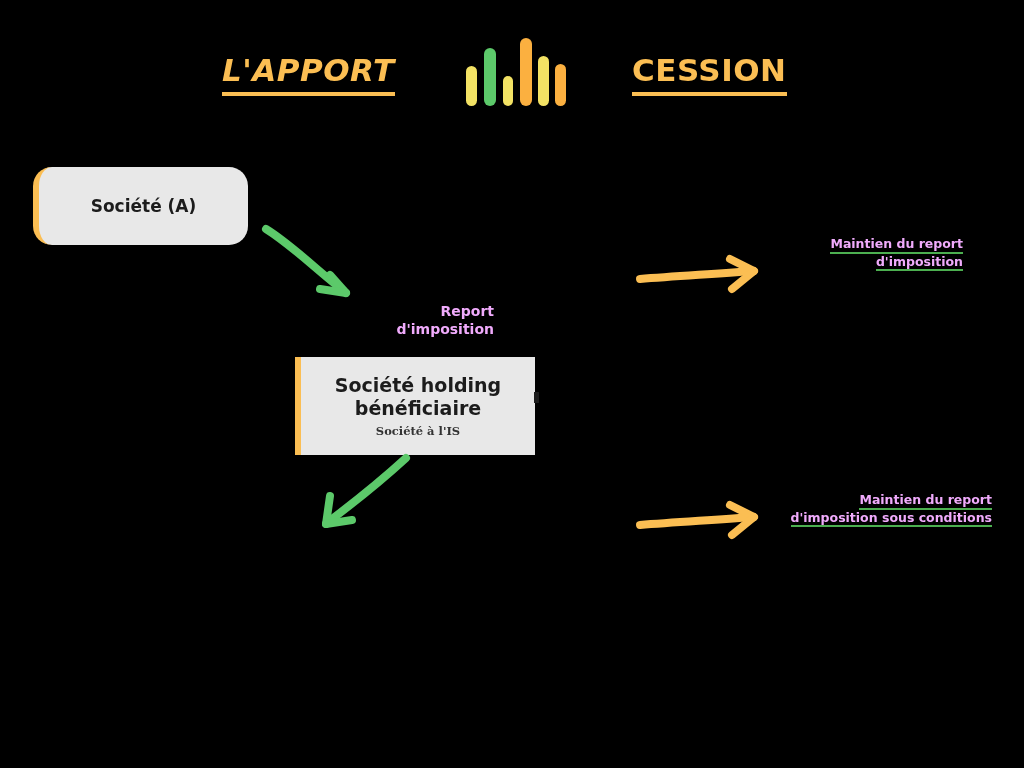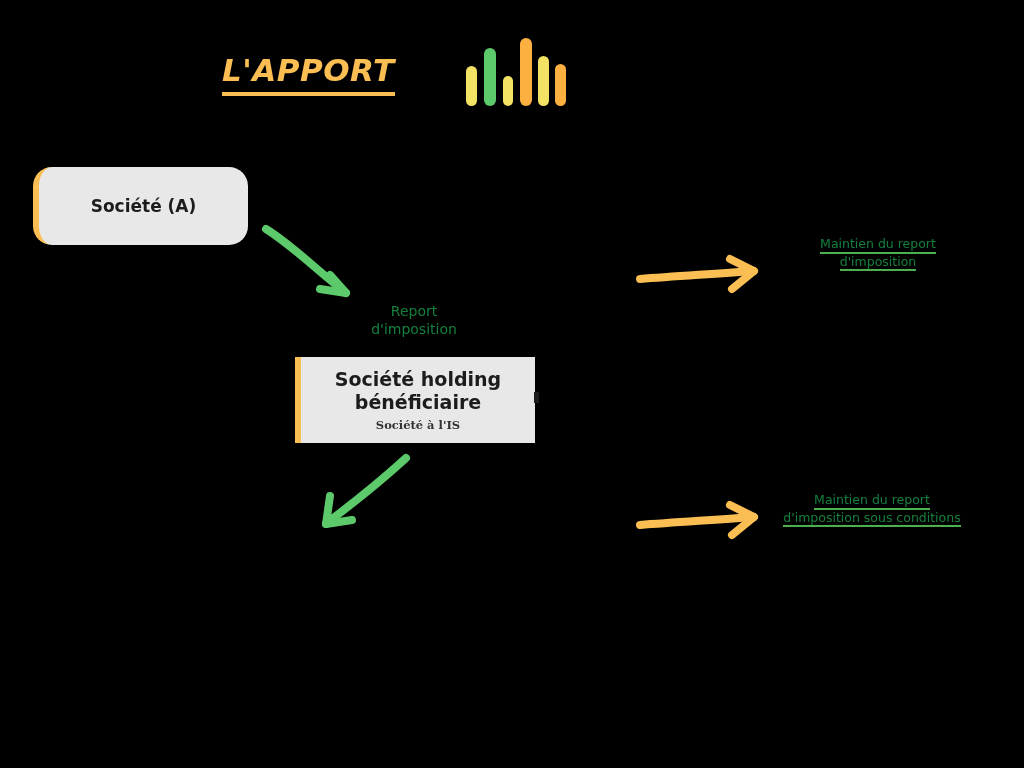--- a/index.html
+++ b/index.html
@@ -83,41 +83,41 @@
     width: 215px;
     height: 78px;
     border-radius: 19px;
   }
   #box-societe-a .title { font-size: 17px; }
 
   #box-holding {
     left: 295px;
     top: 357px;
     width: 240px;
-    height: 86px;
+    height: 98px;
   }
   #box-holding .title { font-size: 19px; }
   #box-holding .subtitle { font-size: 11.5px; margin-top: 5px; }
 
   .box-nub {
     position: absolute;
     left: 534px;
     top: 392px;
     width: 5px;
     height: 11px;
     background: #1c1c1c;
   }
 
   
   .glabel {
     position: absolute;
     font-family: "DejaVu Sans", sans-serif;
-    font-weight: normal;
-    color: #15803d;
-    text-align: center;
+    font-weight: bold;
+    color: #f0abfc;
+    text-align: right;
     line-height: 1.25;
     white-space: nowrap;
   }
   #label-report {
     left: 334px;
     top: 303px;
     width: 160px;
     font-size: 14px;
   }
   .glabel.underlined span {
@@ -147,20 +147,21 @@
   #arrow-orange-top  { left: 636px; top: 257px; }
   #arrow-orange-bottom { left: 636px; top: 503px; }
 </style>
 </head>
 <body>
 
 <div class="stage">
 
   <div class="heading" id="heading-apport">L'APPORT</div>
 
+  <div class="heading" id="heading-cession">CESSION</div>
 
   <div class="logo" id="logo">
       <div class="bar" style="background: rgb(243, 226, 100); left: 0px; width: 11px; height: 40px;"></div>
       <div class="bar" style="background: rgb(92, 201, 106); left: 18px; width: 12px; height: 58px;"></div>
       <div class="bar" style="background: rgb(243, 226, 100); left: 37px; width: 10px; height: 30px;"></div>
       <div class="bar" style="background: rgb(251, 176, 64); left: 54px; width: 12px; height: 68px;"></div>
       <div class="bar" style="background: rgb(243, 226, 100); left: 72px; width: 11px; height: 50px;"></div>
       <div class="bar" style="background: rgb(251, 176, 64); left: 89px; width: 11px; height: 42px;"></div>
     </div>
 

